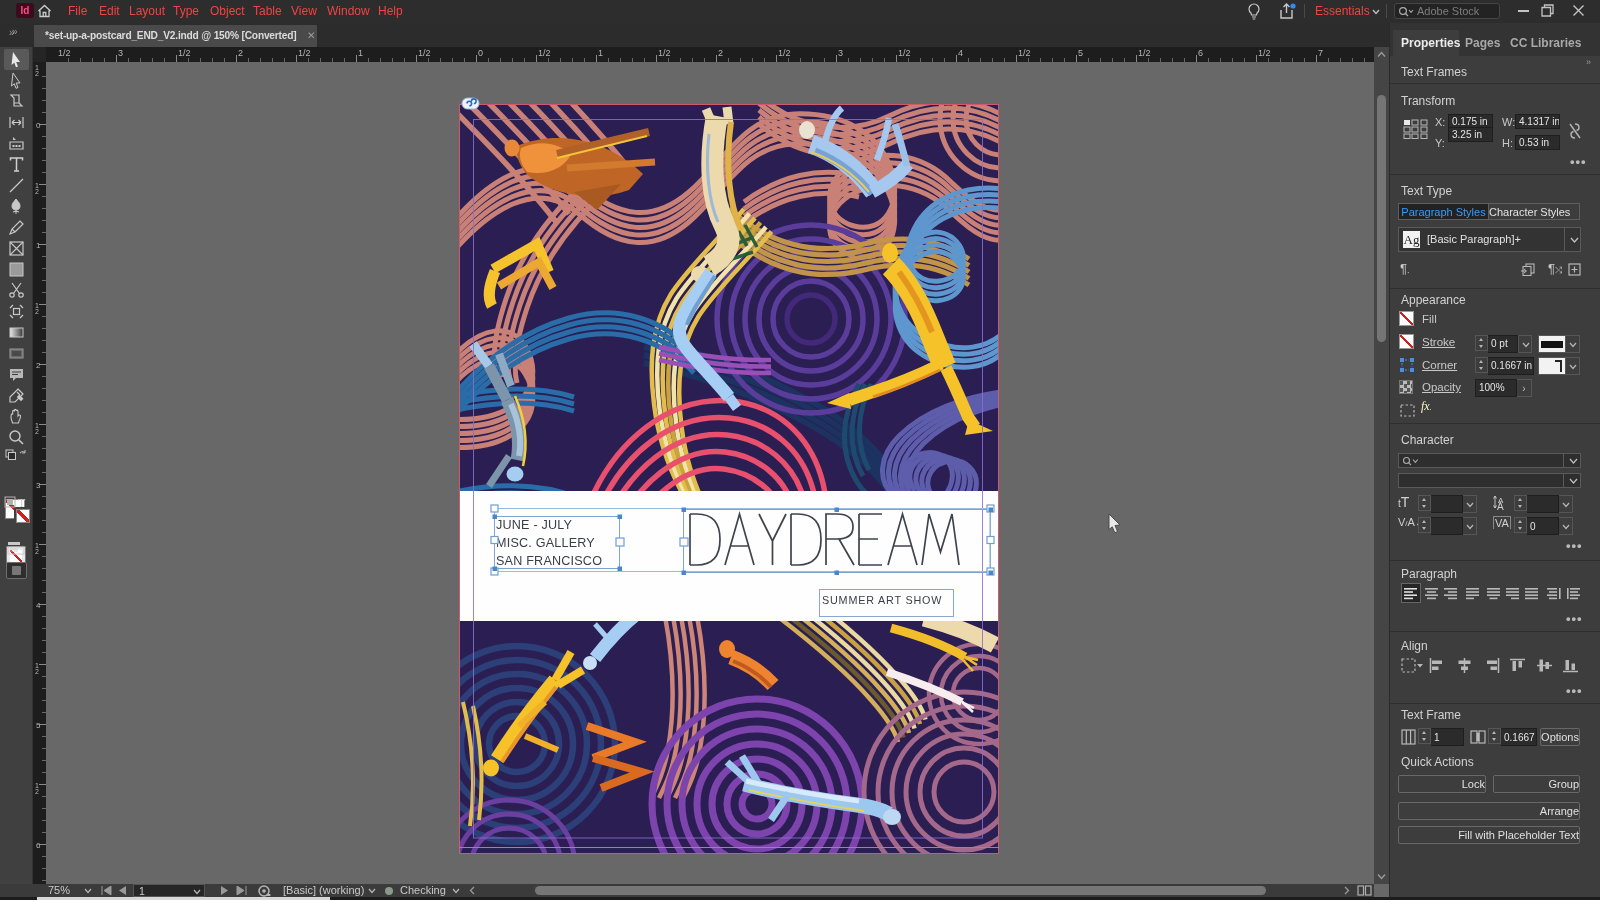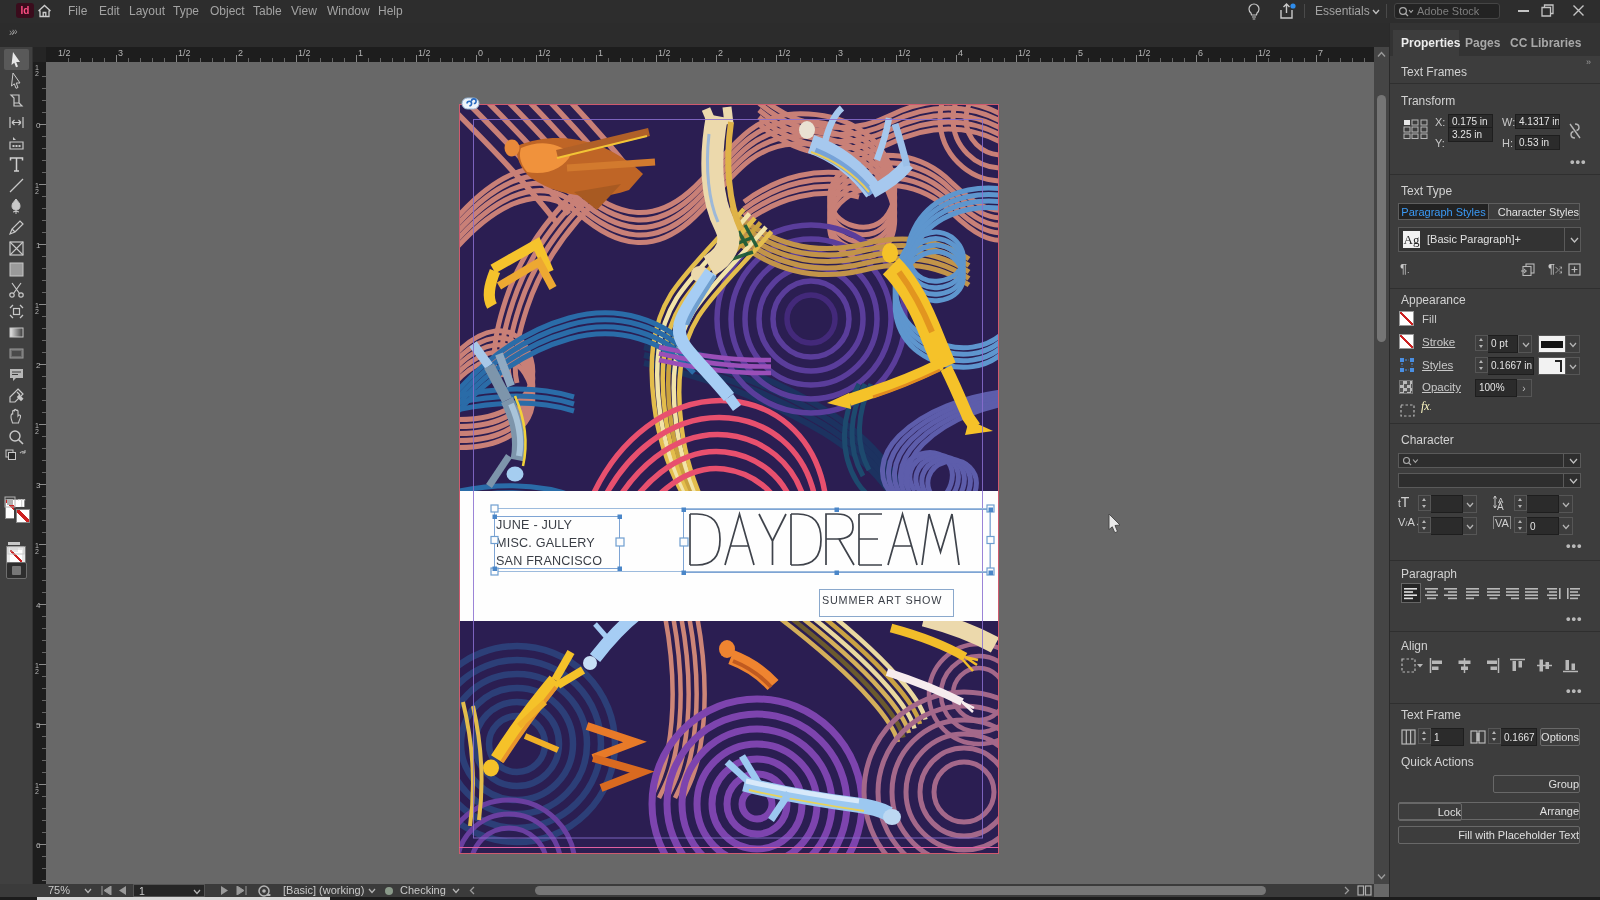--- a/index.html
+++ b/index.html
@@ -1,20 +1,20 @@
 <!DOCTYPE html>
 <html><head><meta charset="utf-8">
 <style>
 *{margin:0;padding:0;box-sizing:border-box}
 html,body{width:1600px;height:900px;overflow:hidden;background:#686868;font-family:"Liberation Sans",sans-serif;}
 .abs{position:absolute}
 #app{position:relative;width:1600px;height:900px}
 
 #topbar{position:absolute;left:0;top:0;width:1600px;height:23px;background:#2d2d2d;color:#d6d6d6;font-size:12px}
-#topbar .menu{position:absolute;top:4px;color:#a3a3a3}
+#topbar .menu{position:absolute;top:4px;color:#ef4444}
 #idlogo{position:absolute;left:16px;top:3px;width:18px;height:15px;background:#3a0c1c;border-radius:3px;color:#ff4f84;font-weight:bold;font-size:10px;text-align:center;line-height:16px}
 
 #tabbar{position:absolute;left:0;top:23px;width:1600px;height:24px;background:#2c2c2c}
 #doctab{position:absolute;left:34px;top:2px;width:283px;height:22px;background:#4a4a4a;color:#dcdcdc;font-size:10.2px;font-weight:bold;line-height:22px;padding-left:11px;white-space:nowrap;letter-spacing:-0.2px}
 #doctab .x{color:#9a9a9a;font-weight:normal;margin-left:8px}
 
 #toolbar{position:absolute;left:0;top:47px;width:33px;height:837px;background:#404040;border-right:1px solid #333}
 .tool{position:absolute;left:8px;width:17px;height:17px}
 
 #hruler{position:absolute;left:46px;top:47px;width:1328px;height:15px;background:#1d1d1d;
@@ -96,20 +96,21 @@
     <svg class="abs" style="left:1541px;top:4px" width="13" height="13" viewBox="0 0 13 13">
         <path d="M3.5 3.5 V1 H12 V9.5 H9.5 M1 3.5 H9.5 V12 H1 Z" stroke="#c4c4c4" fill="none" stroke-width="1.3"></path>
       </svg>
     <svg class="abs" style="left:1572px;top:4px" width="13" height="13" viewBox="0 0 13 13">
         <path d="M1.5 1.5 L11.5 11.5 M11.5 1.5 L1.5 11.5" stroke="#c4c4c4" fill="none" stroke-width="1.4"></path>
       </svg>
   </div>
 
   <div id="tabbar">
     <div class="abs" style="left:12px;top:3px;color:#9a9a9a;font-size:10px">»</div>
+    <div id="doctab">*set-up-a-postcard_END_V2.indd @ 150% [Converted] <span class="x">✕</span></div>
   </div>
 
   <div id="toolbar">
     <div class="abs" style="left:9px;top:-20px;color:#9a9a9a;font-size:10px">»</div>
     <div class="abs" style="left:4px;top:2px;width:25px;height:21px;background:#595959;border-radius:2px"></div>
     <svg class="tool" style="top:4px" viewBox="0 0 17 17">
         <path d="M5 1 L12 11 L8.2 11 L10 15.5 L8 16.3 L6.3 11.8 L3.5 14 Z" fill="#e8e8e8"></path>
       </svg>
     <svg class="tool" style="top:25px" viewBox="0 0 17 17">
         <path d="M5 1 L12 11 L8.2 11 L10 15.5 L8 16.3 L6.3 11.8 L3.5 14 Z" fill="none" stroke="#c8c8c8"></path>
@@ -718,21 +719,21 @@
     <div class="pfield" style="left:58px;top:104px;width:45px">3.25 in</div>
     <div class="abs" style="left:112px;top:114px;font-size:11px;color:#c8c8c8">H:</div>
     <div class="pfield" style="left:125px;top:112px;width:45px">0.53 in</div>
     <svg class="abs" style="left:178px;top:99px" width="14" height="18" viewBox="0 0 14 18">
         <path d="M7 2 Q11 2 11 5.5 Q11 8 8.5 8.5 M7 16 Q3 16 3 12.5 Q3 10 5.5 9.5 M2 2 L12 16" stroke="#b5b5b5" fill="none" stroke-width="1.4"></path>
       </svg>
     <div class="dots" style="left:180px;top:131px">•••</div>
     <div class="pdiv" style="top:151px"></div>
     <div class="plabel" style="top:161px">Text Type</div>
     <div class="abs" style="left:8px;top:180px;width:91px;height:17px;background:#222;border:1px solid #5e5e5e;color:#3b9af5;font-size:11px;text-align:center;line-height:16px">Paragraph Styles</div>
-    <div class="abs" style="left:99px;top:180px;width:91px;height:17px;background:#3d3d3d;border:1px solid #5e5e5e;border-left:none;color:#e2e2e2;font-size:11px;text-align:right;line-height:16px">Character Styles</div>
+    <div class="abs" style="left:99px;top:180px;width:91px;height:17px;background:#3d3d3d;border:1px solid #5e5e5e;border-left:none;color:#e2e2e2;font-size:11px;text-align:left;line-height:16px">Character Styles</div>
     <div class="abs" style="left:8px;top:204px;width:183px;height:25px;background:#333;border:1px solid #5a5a5a">
       <div class="abs" style="left:4px;top:3px;width:17px;height:17px;background:#f2f2f2;color:#222;font-family:'Liberation Serif',serif;font-size:13px;text-align:center;line-height:17px">Ag</div>
       <div class="abs" style="left:28px;top:5px;font-size:11px;color:#e2e2e2">[Basic Paragraph]+</div>
       <div class="abs" style="left:165px;top:0px;width:1px;height:23px;background:#5a5a5a"></div>
       <svg class="abs" style="left:171px;top:9px" width="9" height="7" viewBox="0 0 9 7">
           <path d="M1 1 L4.5 5 L8 1" stroke="#c0c0c0" fill="none" stroke-width="1.3"></path>
         </svg>
     </div>
     <div class="abs" style="left:10px;top:238px;font-size:13px;color:#c8c8c8">¶<span style="font-size:9px">.</span></div>
     <svg class="abs" style="left:130px;top:240px" width="16" height="13" viewBox="0 0 16 13">
@@ -768,21 +769,21 @@
       </div>
     <svg class="abs" style="left:9px;top:334px" width="16" height="16" viewBox="0 0 16 16">
         <g fill="#4a8fe2">
           <rect x="1" y="1" width="4" height="4"></rect>
           <rect x="11" y="1" width="4" height="4"></rect>
           <rect x="1" y="11" width="4" height="4"></rect>
           <rect x="11" y="11" width="4" height="4"></rect>
         </g>
         <path d="M6 3 h4 M3 6 v4 M13 6 v4 M6 13 h4" stroke="#4a8fe2" stroke-dasharray="2 1.5"></path>
       </svg>
-    <div class="abs" style="left:32px;top:336px;font-size:11.5px;color:#c8c8c8"><span class="underl">Styles</span></div>
+    <div class="abs" style="left:32px;top:336px;font-size:11.5px;color:#c8c8c8"><span class="underl">Corner</span></div>
     <div class="spin" style="left:85px;top:334px"></div>
     <div class="pfield" style="left:98px;top:334px;width:46px;border-left:none;height:18px;line-height:14px">0.1667 in</div>
     <div class="abs" style="left:148px;top:334px;width:28px;height:18px;background:#f2f2f2;border:1px solid #565656">
         <div class="abs" style="right:3px;top:2px;width:7px;height:12px;border-right:2.5px solid #222;border-top:2.5px solid #222"></div>
       </div>
     <div class="abs" style="left:176px;top:334px;width:14px;height:18px;border:1px solid #565656;border-left:none;background:#3d3d3d">
         <svg class="abs" style="left:3px;top:6px" width="8" height="6" viewBox="0 0 8 6">
           <path d="M1 1 L4 4.5 L7 1" stroke="#b5b5b5" fill="none" stroke-width="1.2"></path>
         </svg>
       </div>
@@ -975,18 +976,18 @@
     <div class="pfield" style="left:41px;top:705px;width:33px;border-left:none;height:18px;line-height:15px">1</div>
     <svg class="abs" style="left:80px;top:706px" width="16" height="16" viewBox="0 0 16 16">
         <rect x="1" y="2" width="6" height="12" fill="none" stroke="#b8b8b8" stroke-width="1.2"></rect>
         <rect x="9" y="2" width="6" height="12" fill="none" stroke="#b8b8b8" stroke-width="1.2"></rect>
         <rect x="6.5" y="4" width="3" height="8" fill="#b8b8b8"></rect>
       </svg>
     <div class="spin" style="left:98px;top:705px"></div>
     <div class="pfield" style="left:111px;top:705px;width:36px;border-left:none;height:18px;line-height:15px">0.1667</div>
     <div class="pbtn" style="left:150px;top:705px;width:40px;line-height:17px">Options</div>
     <div class="plabel" style="top:732px">Quick Actions</div>
-    <div class="pbtn" style="left:8px;top:780px;width:64px;line-height:17px">Lock</div>
+    <div class="pbtn" style="left:8px;top:752px;width:88px;line-height:17px">Lock</div>
     <div class="pbtn" style="left:103px;top:752px;width:87px;line-height:17px">Group</div>
     <div class="pbtn" style="left:8px;top:779px;width:182px;line-height:17px">Arrange</div>
     <div class="pbtn" style="left:8px;top:803px;width:182px;line-height:17px">Fill with Placeholder Text</div>
   </div>
 </div>
 
 </body></html>

